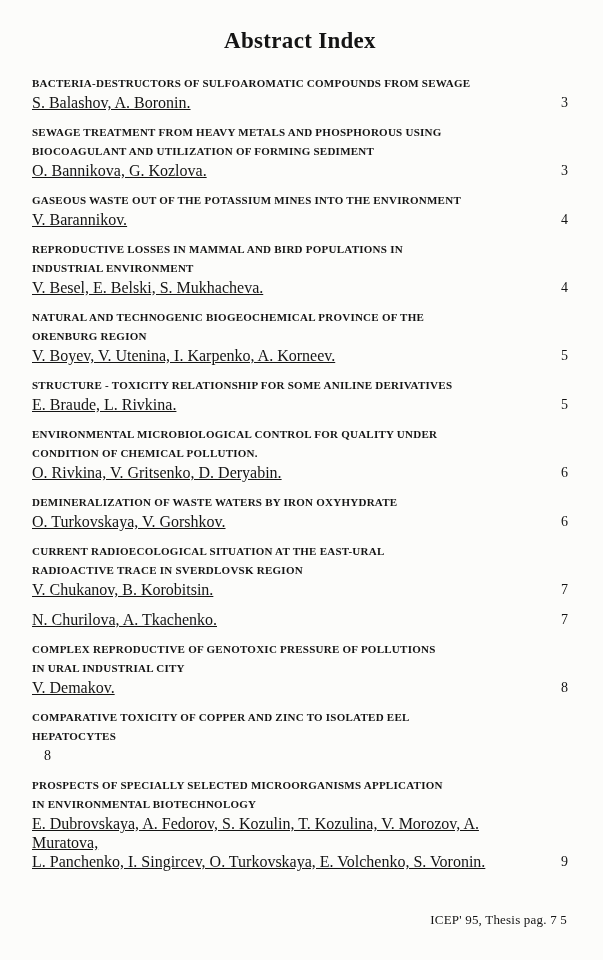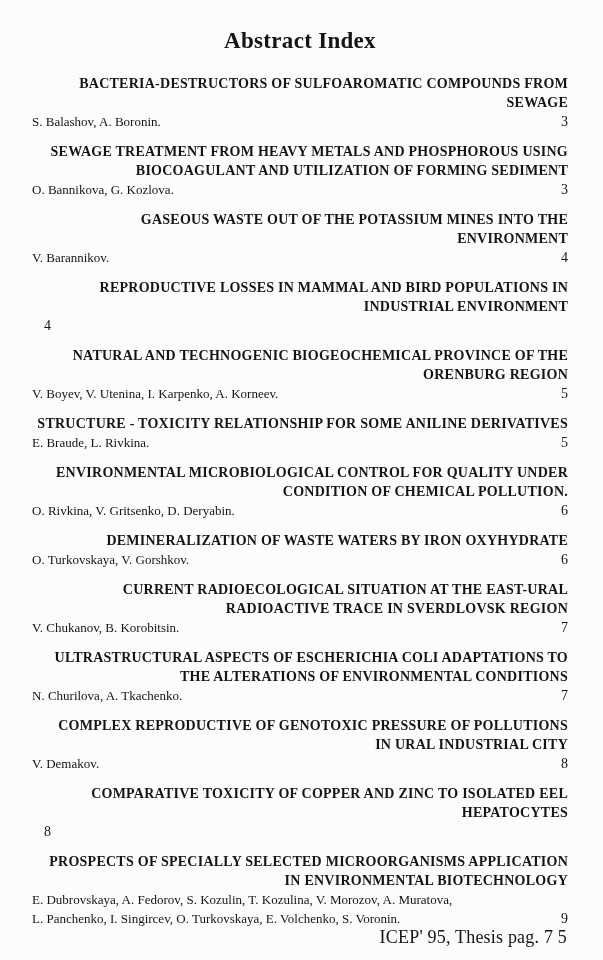--- a/index.html
+++ b/index.html
@@ -24,47 +24,47 @@
     font-weight: bold;
     font-size: 23px;
     letter-spacing: 0.3px;
     margin: 4px 0 20px 0;
   }
   .entry {
     margin-bottom: 11px;
   }
   .entry-title {
     font-weight: bold;
-    font-size: 14px;
+    font-size: 11px;
     line-height: 19px;
     letter-spacing: 0.25px;
     white-space: pre-line;
-    text-align: right;
   }
   .entry-row {
     display: flex;
     justify-content: space-between;
     align-items: flex-end;
   }
   .entry-authors {
-    font-size: 13px;
+    font-size: 16px;
     line-height: 19px;
     white-space: pre-line;
+    text-decoration: underline;
   }
   .entry-page {
     font-size: 14px;
     line-height: 19px;
     padding-left: 12px;
     flex-shrink: 0;
   }
   .footer-note {
     position: absolute;
     right: 36px;
-    bottom: 12px;
-    font-size: 18px;
+    bottom: 32px;
+    font-size: 13px;
     letter-spacing: 0.2px;
   }
 </style>
 </head>
 <body>
 
 <div class="page">
 
   <h1 class="doc-title">Abstract Index</h1>
 
@@ -90,20 +90,21 @@
     <div class="entry-row">
       <div class="entry-authors">V. Barannikov.</div>
       <div class="entry-page">4</div>
     </div>
   </div>
 
   <div class="entry">
     <div class="entry-title">REPRODUCTIVE LOSSES IN MAMMAL AND BIRD POPULATIONS IN
 INDUSTRIAL ENVIRONMENT</div>
     <div class="entry-row">
+      <div class="entry-authors">V. Besel, E. Belski, S. Mukhacheva.</div>
       <div class="entry-page">4</div>
     </div>
   </div>
 
   <div class="entry">
     <div class="entry-title">NATURAL AND TECHNOGENIC BIOGEOCHEMICAL PROVINCE OF THE
 ORENBURG REGION</div>
     <div class="entry-row">
       <div class="entry-authors">V. Boyev, V. Utenina, I. Karpenko, A. Korneev.</div>
       <div class="entry-page">5</div>
@@ -138,22 +139,20 @@
   <div class="entry">
     <div class="entry-title">CURRENT RADIOECOLOGICAL SITUATION AT THE EAST-URAL
 RADIOACTIVE TRACE IN SVERDLOVSK REGION</div>
     <div class="entry-row">
       <div class="entry-authors">V. Chukanov, B. Korobitsin.</div>
       <div class="entry-page">7</div>
     </div>
   </div>
 
   <div class="entry">
-    <div class="entry-title">ULTRASTRUCTURAL ASPECTS OF ESCHERICHIA COLI ADAPTATIONS TO
-THE ALTERATIONS OF ENVIRONMENTAL CONDITIONS</div>
     <div class="entry-row">
       <div class="entry-authors">N. Churilova, A. Tkachenko.</div>
       <div class="entry-page">7</div>
     </div>
   </div>
 
   <div class="entry">
     <div class="entry-title">COMPLEX REPRODUCTIVE OF GENOTOXIC PRESSURE OF POLLUTIONS
 IN URAL INDUSTRIAL CITY</div>
     <div class="entry-row">

